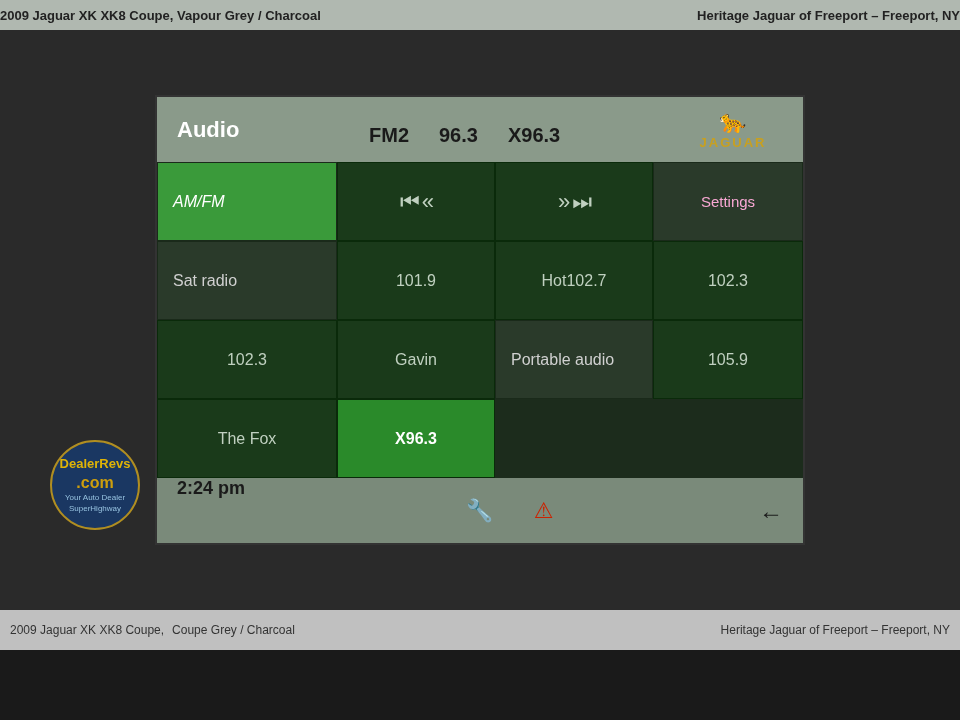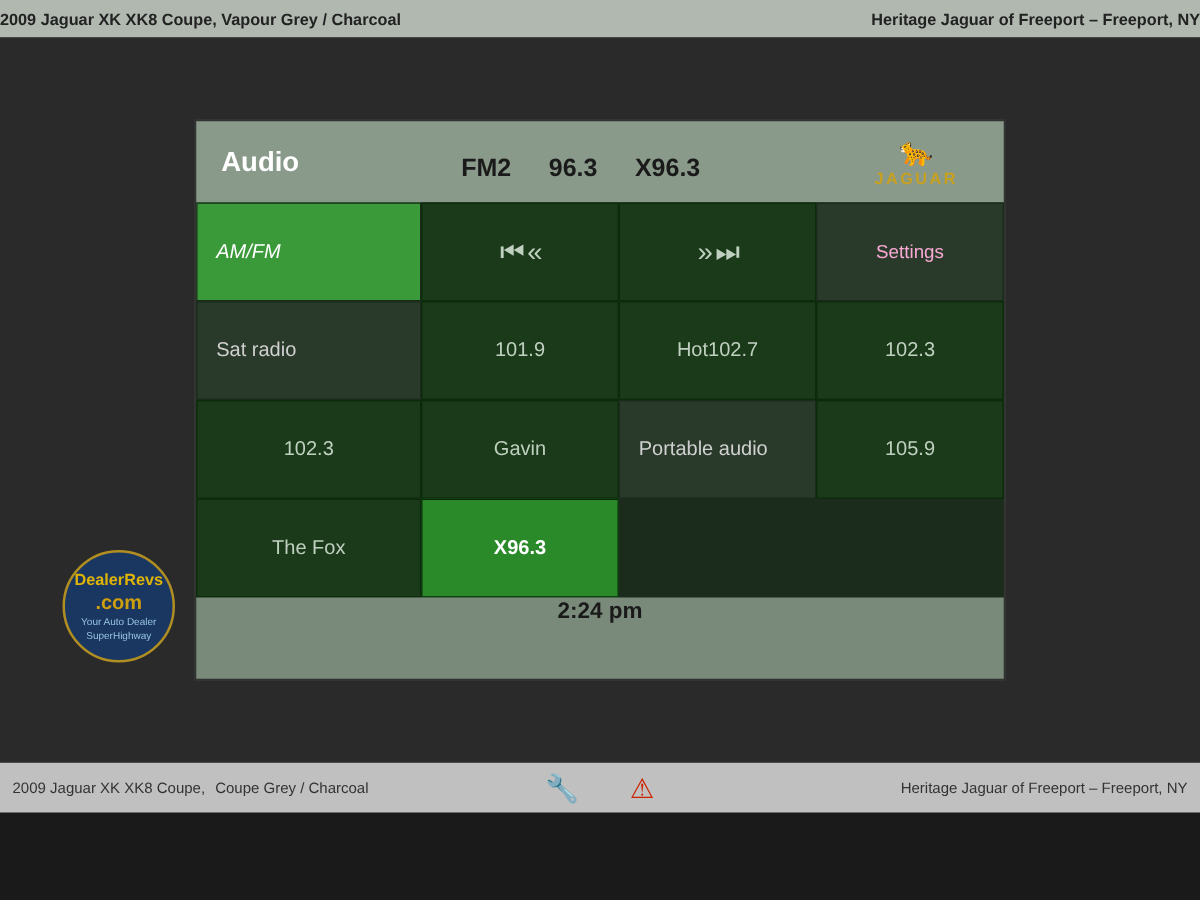--- a/index.html
+++ b/index.html
@@ -136,24 +136,22 @@
     .grid-cell.nav-btn {
       font-size: 22px;
       letter-spacing: -2px;
     }
 
     
     .screen-footer {
       background: #7a8a7a;
       height: 65px;
       display: flex;
-      align-items: center;
       padding: 0 20px;
       gap: 20px;
-      flex-direction: column;
     }
 
     .footer-time {
       color: #1a1a1a;
       font-size: 18px;
       font-weight: bold;
       flex: 0 0 120px;
     }
 
     .footer-icons {

